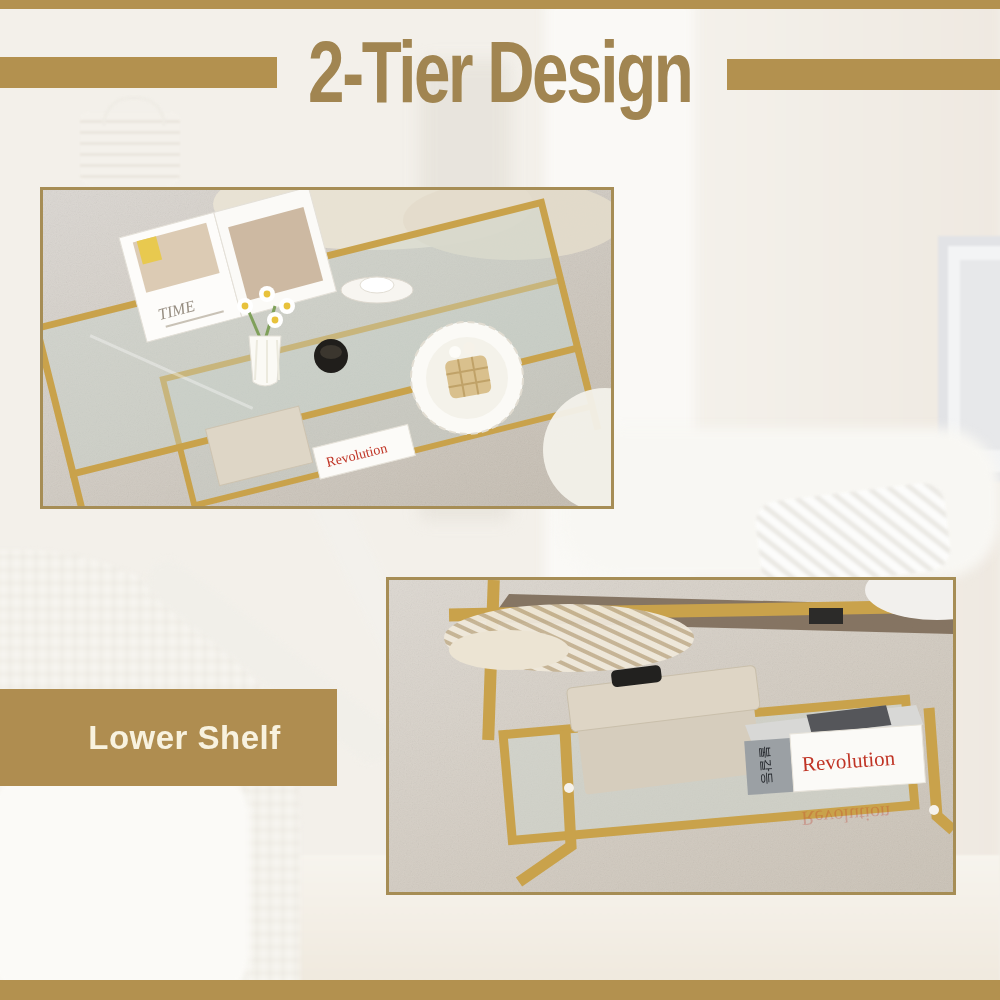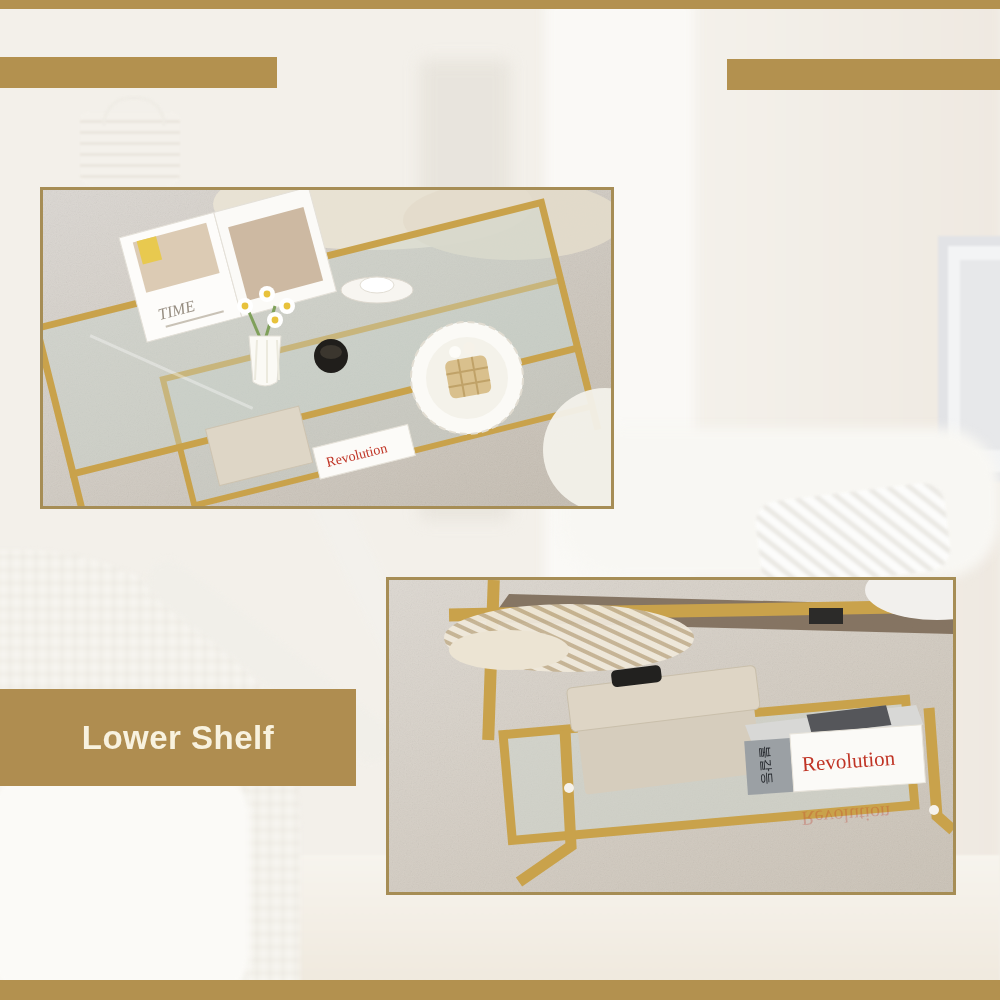--- a/index.html
+++ b/index.html
@@ -50,21 +50,21 @@
 
   
   .photo{border:3px solid var(--photo-border);box-sizing:border-box;background:#d8d4cd;}
   .photo1{left:40px;top:187px;width:574px;height:322px;}
   .photo2{left:386px;top:577px;width:570px;height:318px;}
   .photo svg{display:block;}
 
   
   .band{background:var(--band-background);display:flex;align-items:center;justify-content:center;}
   .band-tabletop{left:613px;top:300px;width:387px;height:98px;}
-  .band-shelf{left:0;top:689px;width:356px;height:97px;}
+  .band-shelf{left:0;top:689px;width:305px;height:97px;padding-left:32px;}
   .band-label{color:var(--band-text);font-size:33px;font-weight:600;letter-spacing:.5px;}
 </style>
 </head>
 <body>
 
 <div class="canvas">
 
   <div class="abs bg-wall-right"></div>
   <div class="abs bg-bright-strip"></div>
   <div class="abs bg-dark-strip"></div>
@@ -79,20 +79,23 @@
   <div class="abs chair-back"></div>
   <div class="abs chair-arm1"></div>
   <div class="abs chair-arm2"></div>
   <div class="abs chair-cushion"></div>
 
   <div class="abs strip-top"></div>
   <div class="abs strip-bottom"></div>
 
   <div class="abs title-bar left"></div>
   <div class="abs title-bar right"></div>
+  <div class="abs title-wrap">
+    <div class="title-text">2-Tier Design</div>
+  </div>
 
   <figure class="abs photo photo1" style="margin:0">
     <svg width="568" height="316" viewBox="0 0 568 316">
       <defs>
         <linearGradient id="carpet1" x1="0" y1="0" x2="1" y2="1">
           <stop offset="0" stop-color="#dbd7d2"></stop>
             <stop offset=".55" stop-color="#cfc9c0"></stop>
             <stop offset="1" stop-color="#c4bcb0"></stop>
         </linearGradient>
         <filter id="noise1">

